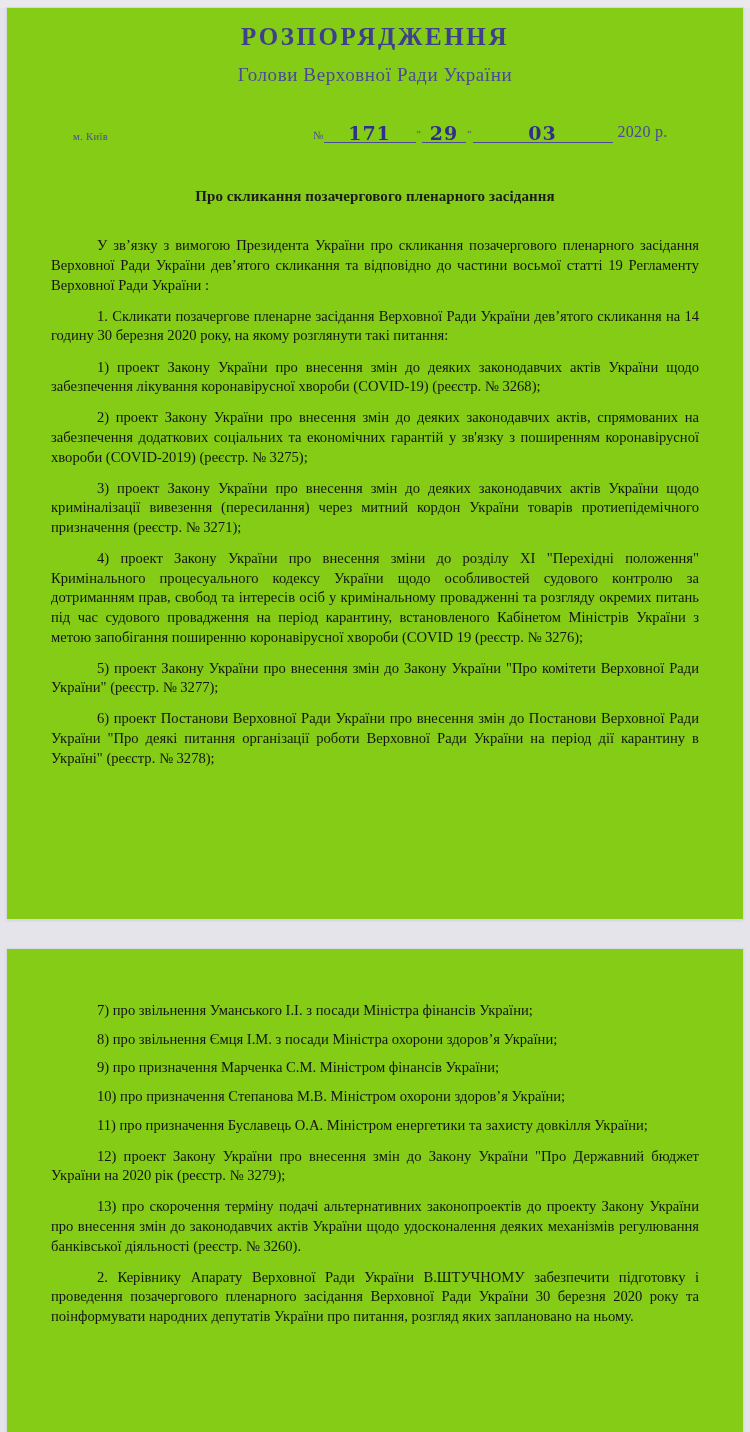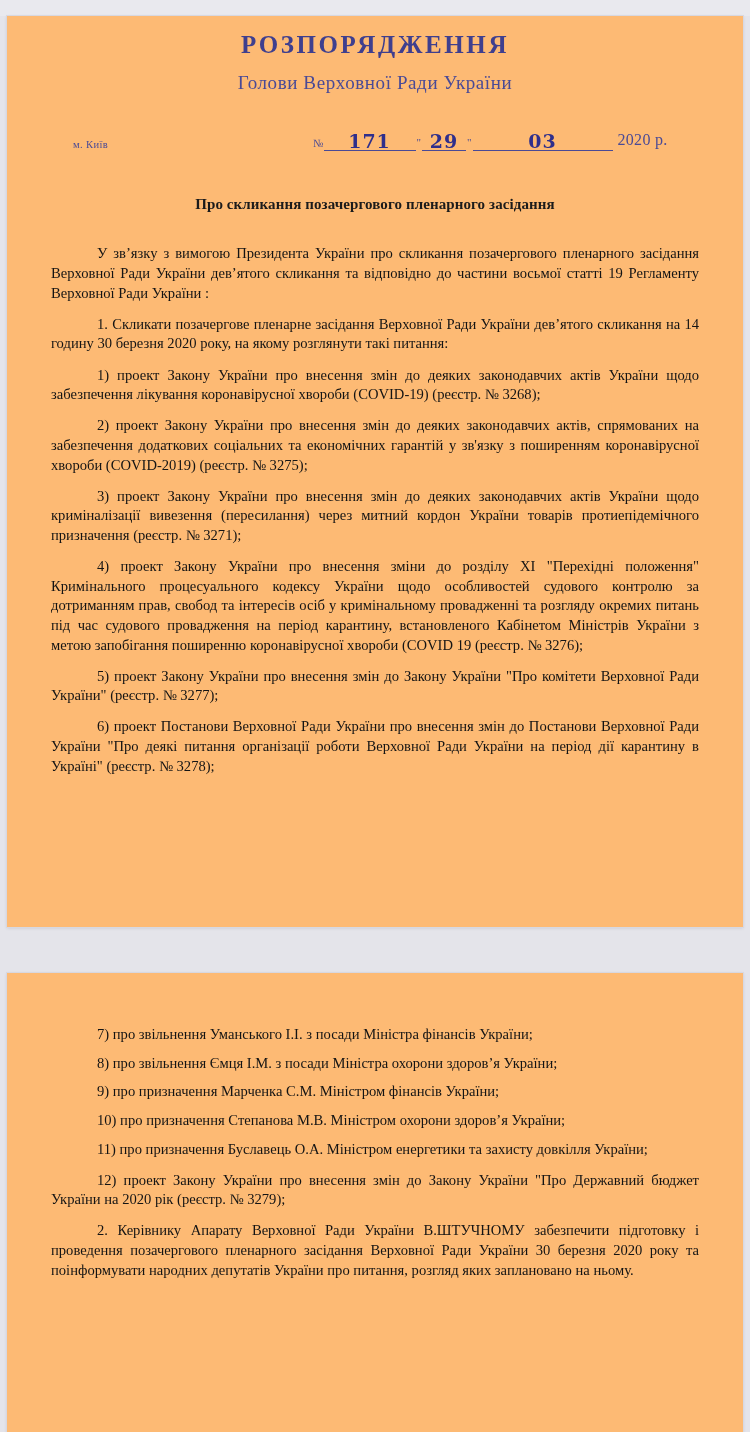--- a/index.html
+++ b/index.html
@@ -16,22 +16,22 @@
 
   .viewer {
     width: 750px;
     height: 1432px;
     position: relative;
     background: #e4e4ea;
   }
 
   .page {
     position: relative;
-    background: #fdba74;
-    margin: 16px auto;
+    background: #84cc16;
+    margin: 8px auto;
     width: 736px;
     box-sizing: border-box;
     box-shadow: 0 0 0 1px #d8d8e0, 0 1px 3px rgba(60,60,80,0.18);
   }
 
   .page-1 {
     height: 911px;
     padding: 0;
   }
   .page-gap {
@@ -251,20 +251,21 @@
   <div class="page page-2">
     <div class="page-inner">
 
       <div class="body-text">
         <p class="compact">7) про звільнення Уманського І.І. з посади Міністра фінансів України;</p>
         <p class="compact">8) про звільнення Ємця І.М. з посади Міністра охорони здоров’я України;</p>
         <p class="compact">9) про призначення Марченка С.М. Міністром фінансів України;</p>
         <p class="compact">10) про призначення Степанова М.В. Міністром охорони здоров’я України;</p>
         <p>11) про призначення Буславець О.А. Міністром енергетики та захисту довкілля України;</p>
         <p>12) проект Закону України про внесення змін до Закону України "Про Державний бюджет України на 2020 рік (реєстр. № 3279);</p>
+        <p>13) про скорочення терміну подачі альтернативних законопроектів до проекту Закону України про внесення змін до законодавчих актів України щодо удосконалення деяких механізмів регулювання банківської діяльності  (реєстр. № 3260).</p>
         <p>2. Керівнику Апарату Верховної Ради України В.ШТУЧНОМУ забезпечити підготовку і проведення позачергового пленарного засідання Верховної Ради України 30 березня 2020 року та поінформувати народних депутатів України про питання, розгляд яких заплановано на ньому.</p>
       </div>
 
       <div class="sign-block">
         <div class="sign-role">
           <span>Голова Верховної Ради</span>
           <span class="l2">України</span>
         </div>
 
         <svg class="seal" viewBox="0 0 128 128" aria-hidden="true">

